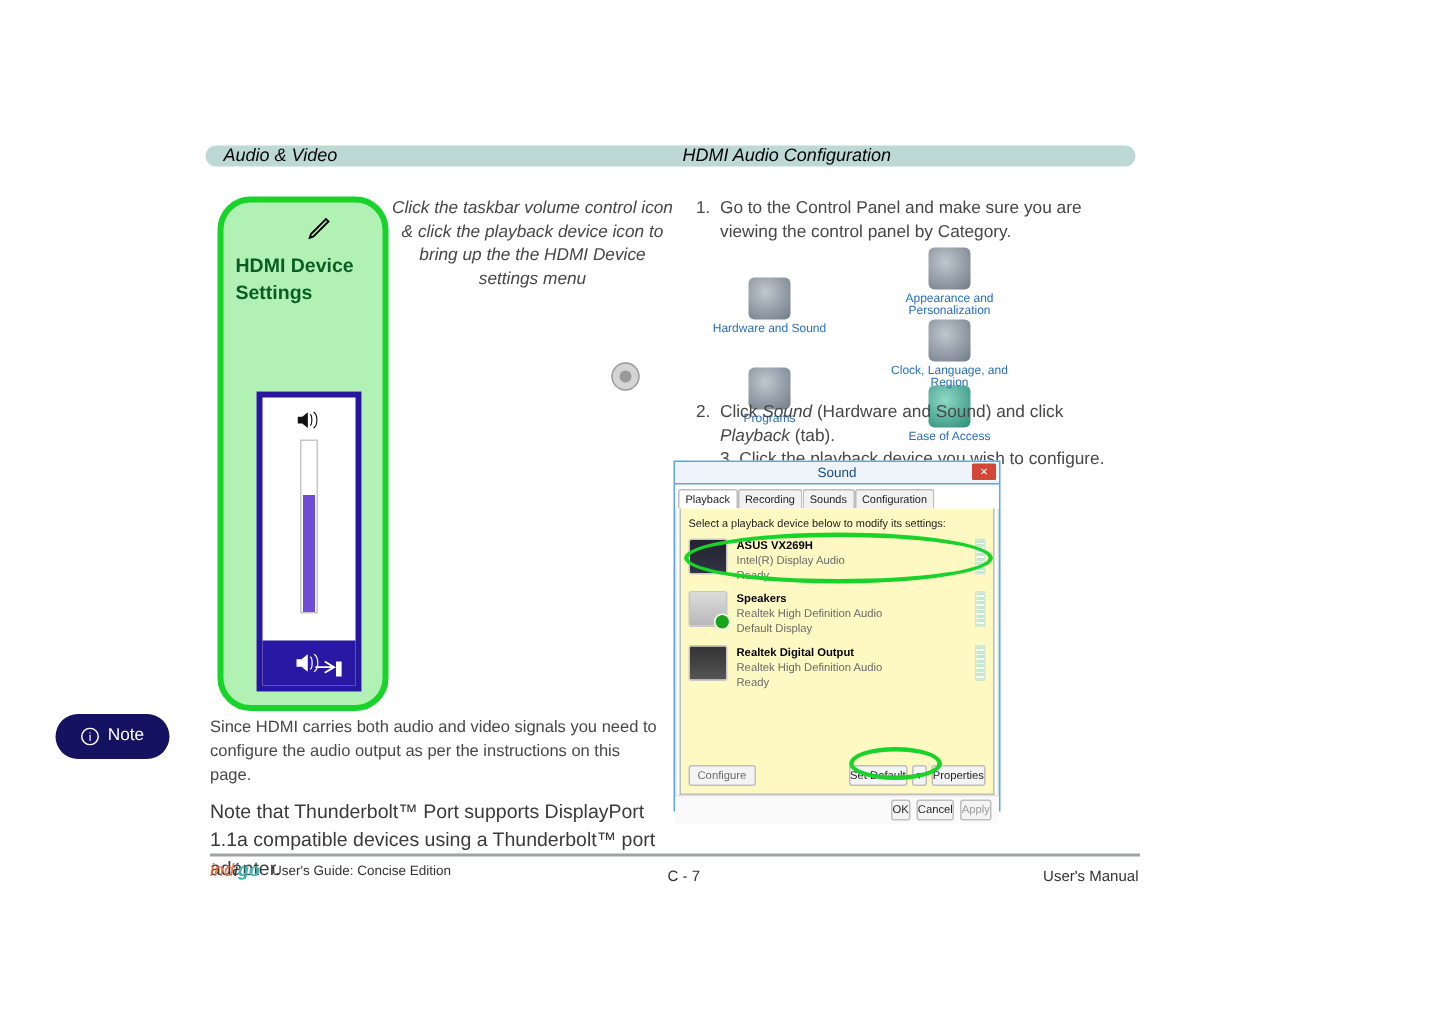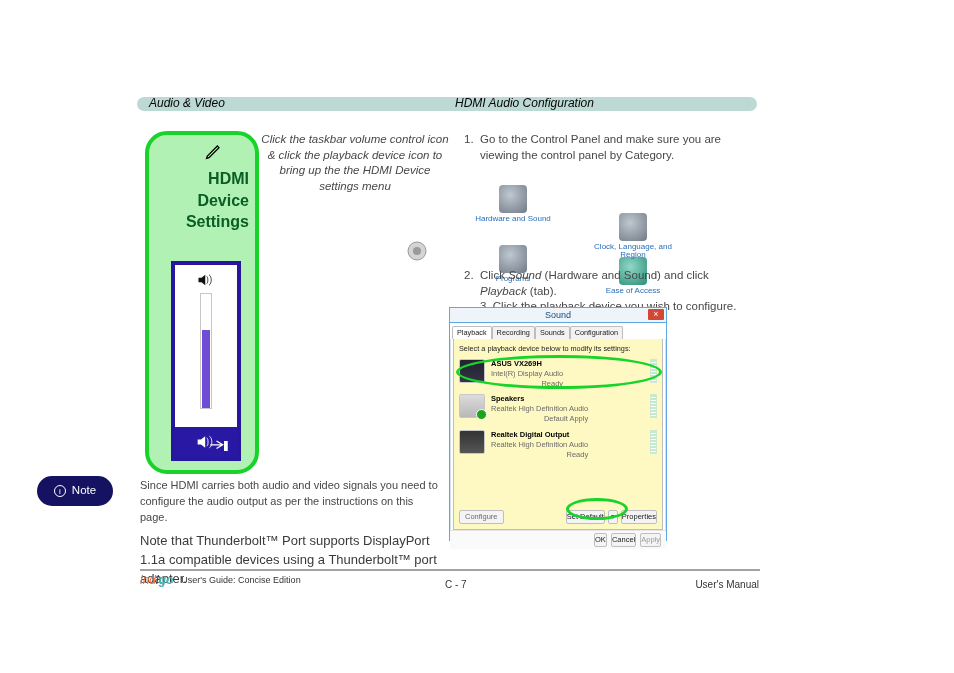--- a/index.html
+++ b/index.html
@@ -64,23 +64,23 @@
     border-radius:22px;
     background:#b1f2b4;
   }
   .hdmi-pen{
     position:absolute;left:55px;top:6px;width:20px;height:20px;
   }
   .hdmi-settings-label{
     position:absolute;
     left:8px; top:33px;
     color:#0a5d24;
-    font-size:16px;
+    font-size:13px;
     font-weight:bold;
-    text-align:right;
+    text-align:left;
     width:92px;
   }
 
   .vol-panel{
     position:absolute;
     left:22px; top:126px;
     width:62px; height:192px;
     background:#ffffff;
     border:4px solid #26179e;
   }
@@ -186,21 +186,21 @@
     font-size:7.3px;color:#222;border-radius:2px 2px 0 0;
   }
   .win-tab.active{background:#fff;}
   .win-body{border:1px solid var(--tab-border);border-top:none;height:180px;margin:0 3px 0 3px;background:#fef9c3;position:relative;padding:5px;}
   .win-hint{font-size:7.3px;color:#222;}
   .dev{display:flex;gap:6px;margin-top:5px;align-items:flex-start;}
   .dev .thumb{width:24px;height:22px;border:1px solid #c7c7c7;background:linear-gradient(#dcdcdc,#b8b8b8);border-radius:2px;position:relative;}
   .dev .thumb.monitor{background:linear-gradient(#223,#334);}
   .dev .thumb.spk::after{content:"";position:absolute;right:-3px;bottom:-3px;width:9px;height:9px;border-radius:50%;background:#1aa41a;border:1px solid #fff;}
   .dev .meta .t{font-weight:bold;color:#000;}
-  .dev .meta .s{color:#6a6a6a;text-align:right;}
+  .dev .meta .s{color:#6a6a6a;}
   .lvl{width:5px;height:22px;background:repeating-linear-gradient(#bfeccc 0 2px,#fff 2px 3px);margin-left:auto;border:1px solid #d2e6d6;}
   .win-btnrow{position:absolute;left:0;right:0;bottom:5px;display:flex;justify-content:space-between;align-items:center;padding:0 5px;}
   .cfg{border:1px solid #bfbfbf;background:#f4f4f4;padding:1px 5px;border-radius:2px;color:#6b6b6b;}
   .defgrp{display:flex;gap:3px;align-items:center;}
   .btn{border:1px solid #bfbfbf;background:#f4f4f4;padding:1px 0;border-radius:2px;color:#222;}
   .dd{width:8px;text-align:center;}
   .win-footer{display:flex;justify-content:flex-end;gap:4px;padding:2px 5px;background:#fafafa;border-top:1px solid #e5e5e5;}
   .oval-sel{position:absolute;border:3px solid var(--highlight-green);border-radius:50%;pointer-events:none;}
 
   
@@ -274,20 +274,24 @@
 
   <div class="cp-illus">
     <div class="tile" style="left:0;top:60px;">
       <div class="ico"></div>
       <div class="lbl">Programs</div>
     </div>
     <div class="tile" style="left:0;top:0;">
       <div class="ico"></div>
       <div class="lbl">Hardware and Sound</div>
     </div>
+    <div class="tile" style="left:120px;top:-20px;">
+      <div class="ico"></div>
+      <div class="lbl">Appearance and Personalization</div>
+    </div>
     <div class="tile" style="left:120px;top:72px;">
       <div class="ico" style="background:radial-gradient(circle at 40% 35%,#8fd9c6,#2a8c76);"></div>
       <div class="lbl">Ease of Access</div>
     </div>
     <div class="tile" style="left:120px;top:28px;">
       <div class="ico"></div>
       <div class="lbl">Clock, Language, and Region</div>
     </div>
 
     <svg style="position:absolute;left:-62px;top:58px;" width="22" height="22" viewBox="0 0 22 22">
@@ -325,21 +329,21 @@
           <div class="s">Intel(R) Display Audio</div>
           <div class="s">Ready</div>
         </div>
         <div class="lvl"></div>
       </div>
       <div class="dev">
         <div class="thumb spk"></div>
         <div class="meta">
           <div class="t">Speakers</div>
           <div class="s">Realtek High Definition Audio</div>
-          <div class="s">Default Apply</div>
+          <div class="s">Default Display</div>
         </div>
         <div class="lvl"></div>
       </div>
       <div class="dev">
         <div class="thumb" style="background:linear-gradient(#333,#555);"></div>
         <div class="meta">
           <div class="t">Realtek Digital Output</div>
           <div class="s">Realtek High Definition Audio</div>
           <div class="s">Ready</div>
         </div>

